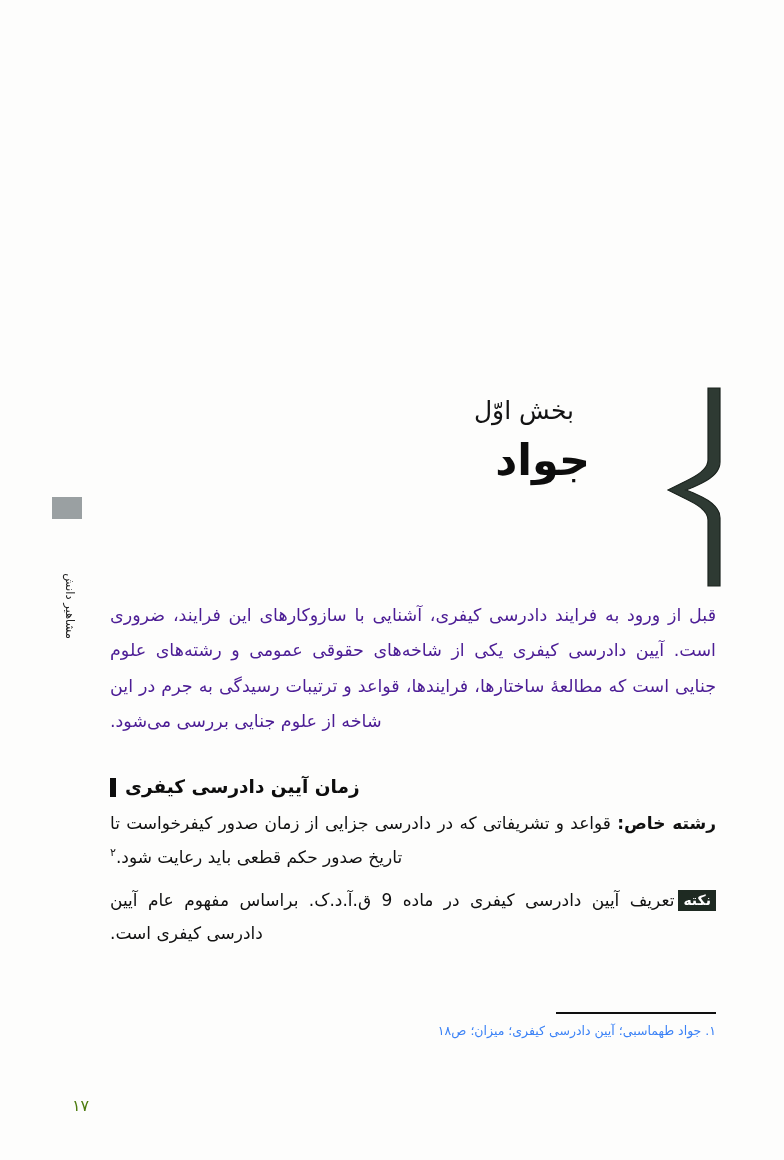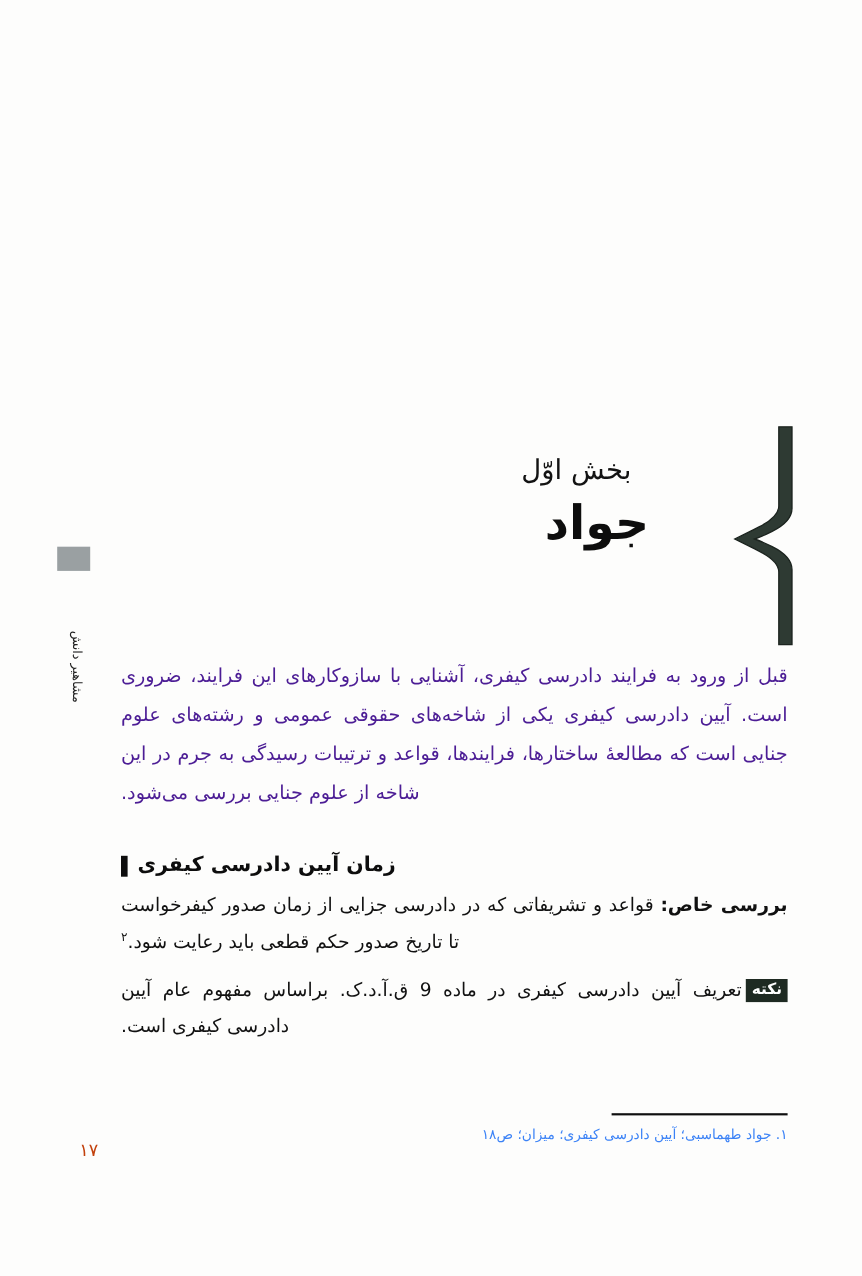--- a/index.html
+++ b/index.html
@@ -54,21 +54,21 @@
     top: 386px;
     width: 62px;
     height: 202px;
   }
   .brace svg { display: block; width: 100%; height: 100%; }
 
   
   .part-header {
     position: absolute;
     right: 78px;
-    top: 412px;
+    top: 396px;
     width: 420px;
     text-align: left;
     direction: rtl;
   }
   .part-kicker {
     font-size: 25px;
     font-weight: 400;
     color: #131313;
     line-height: 1.2;
     text-align: right;
@@ -180,23 +180,23 @@
     font-size: 12.5px;
     line-height: 1.65;
     color: #3b82f6;
     text-align: right;
   }
 
   
   .page-number {
     position: absolute;
     left: 72px;
-    top: 1036px;
+    top: 1096px;
     font-size: 16px;
-    color: #c2410c;
+    color: #4d7c0f;
     direction: rtl;
   }
 </style>
 </head>
 <body>
 
 <div class="page">
 
   <div class="side-marker"></div>
   <div class="side-label">مشاهیر دانش</div>
@@ -219,21 +219,21 @@
 
     <p class="intro-para">قبل از ورود به فرایند دادرسی کیفری، آشنایی با سازوکارهای این فرایند، ضروری است. آیین دادرسی کیفری یکی از شاخه‌های حقوقی عمومی و رشته‌های علوم جنایی است که مطالعهٔ ساختارها، فرایندها، قواعد و ترتیبات رسیدگی به جرم در این شاخه از علوم جنایی بررسی می‌شود.</p>
 
     <div class="section-head">
       <span class="bullet-bar"></span>
       <span class="section-head-text">زمان آیین دادرسی کیفری</span>
     </div>
 
 
     <p class="def-para">
-      <span class="lead">بررسی خاص:</span><span> قواعد و تشریفاتی که در دادرسی جزایی از زمان صدور کیفرخواست تا تاریخ صدور حکم قطعی باید رعایت شود</span><span>.</span><sup class="fn">۲</sup>
+      <span class="lead">رشته خاص:</span><span> قواعد و تشریفاتی که در دادرسی جزایی از زمان صدور کیفرخواست تا تاریخ صدور حکم قطعی باید رعایت شود</span><span>.</span><sup class="fn">۲</sup>
     </p>
 
     <p class="note-para">
       <span class="note-badge">نکته</span><span>تعریف آیین دادرسی کیفری در ماده 9 ق.آ.د.ک. براساس مفهوم عام آیین دادرسی کیفری است.</span>
     </p>
 
   </div>
 
   <div class="footnotes">
     <div class="fn-rule"></div>

